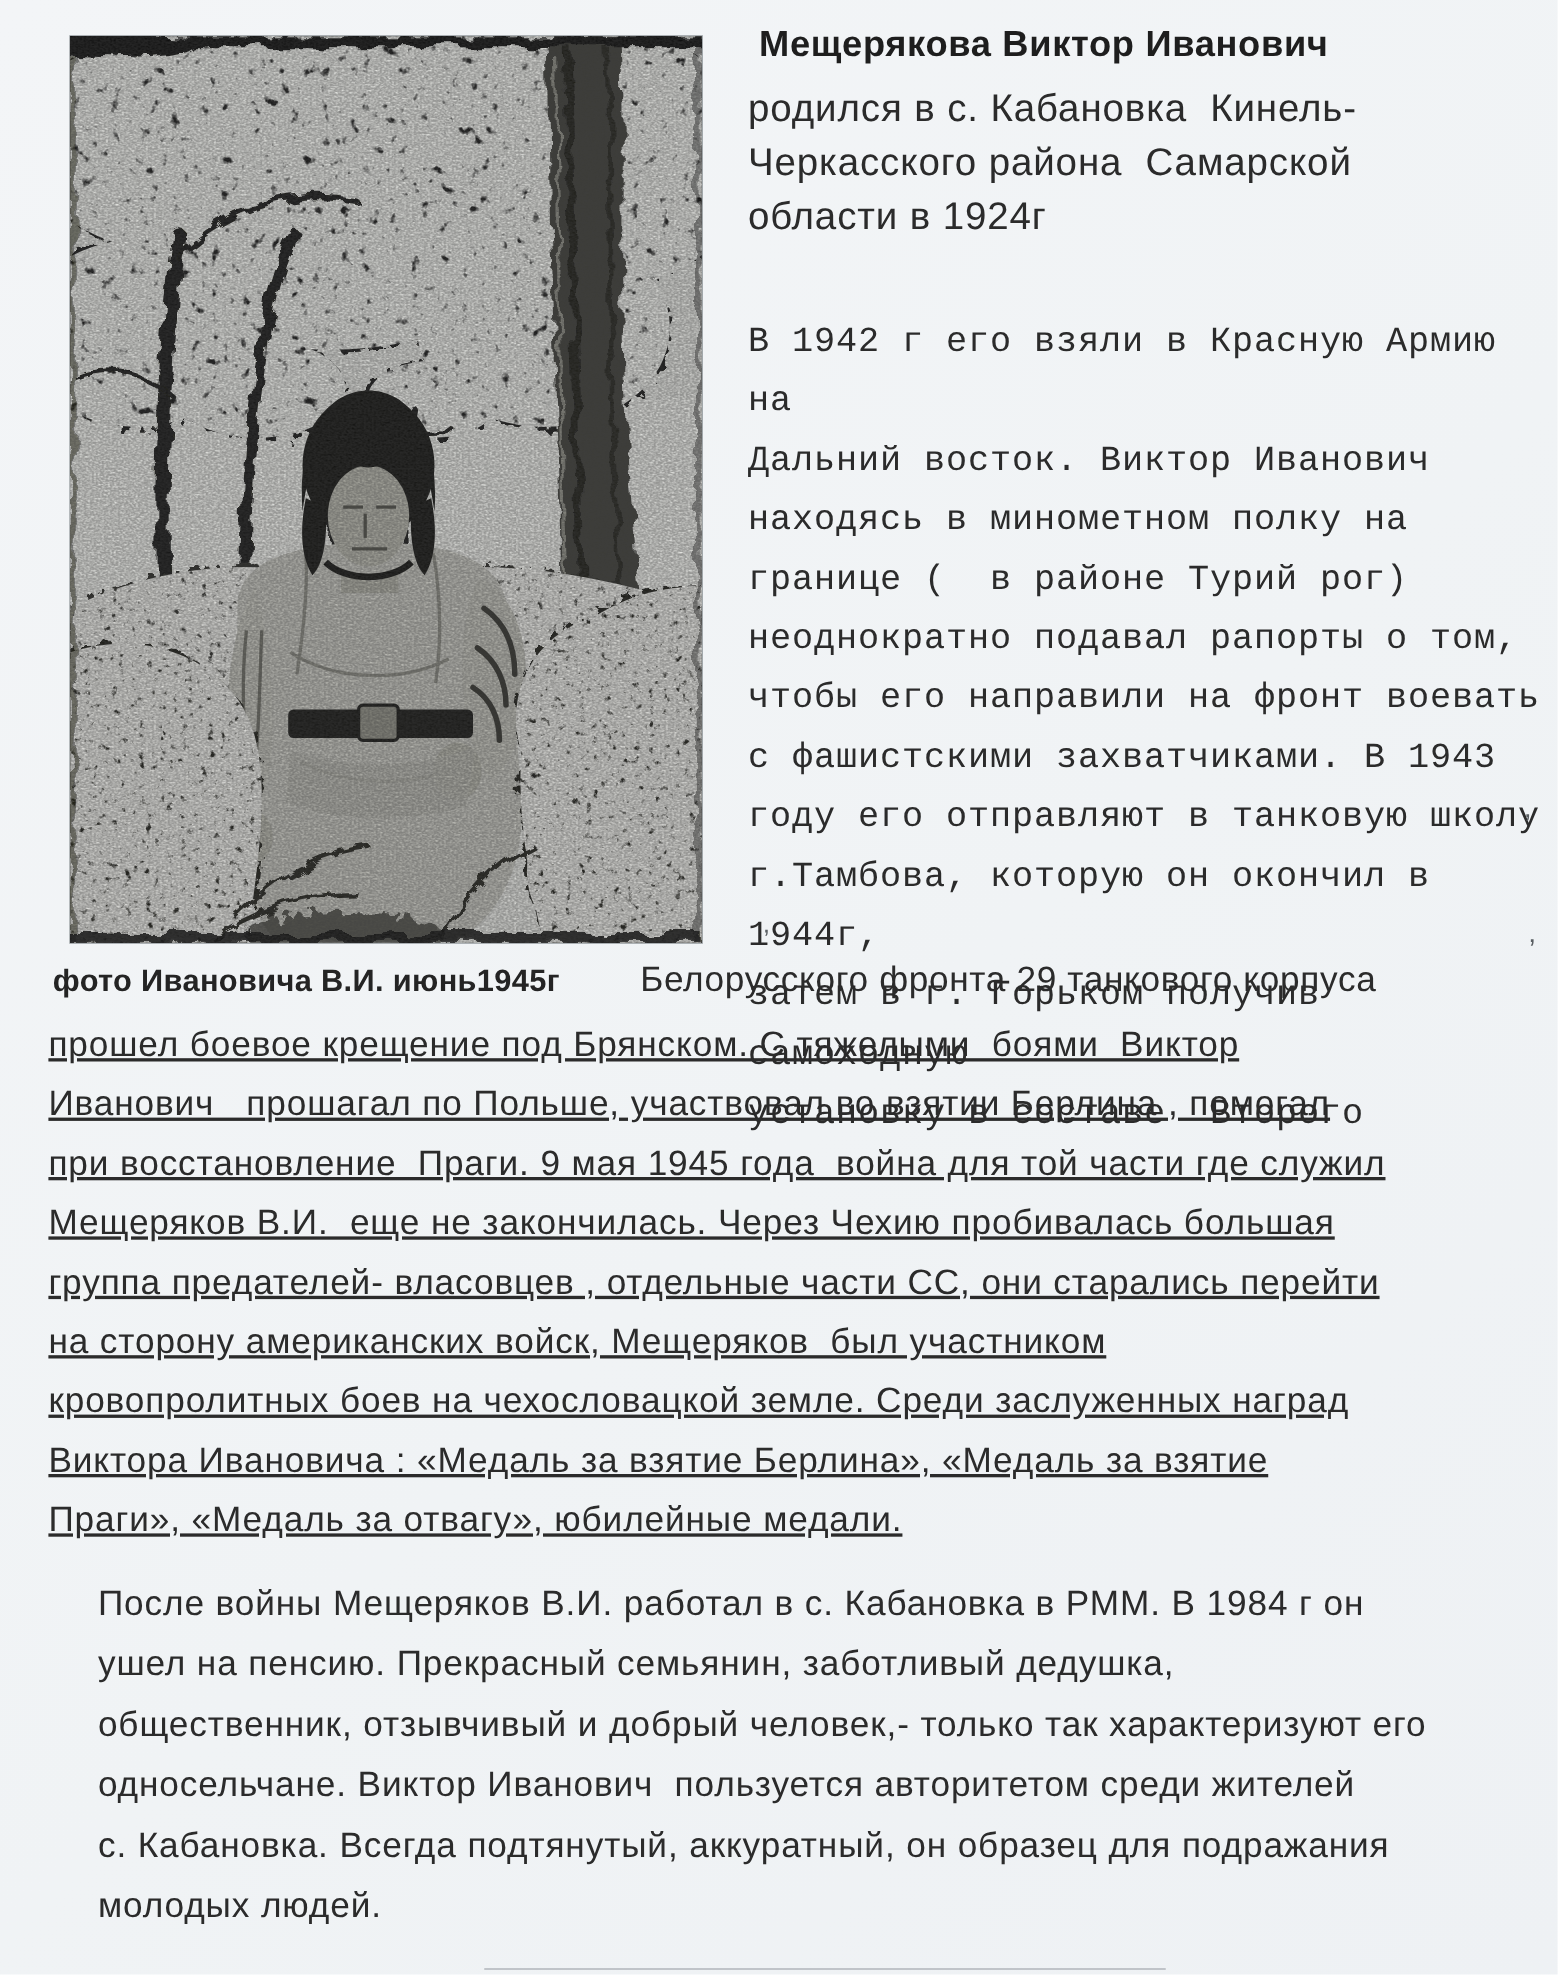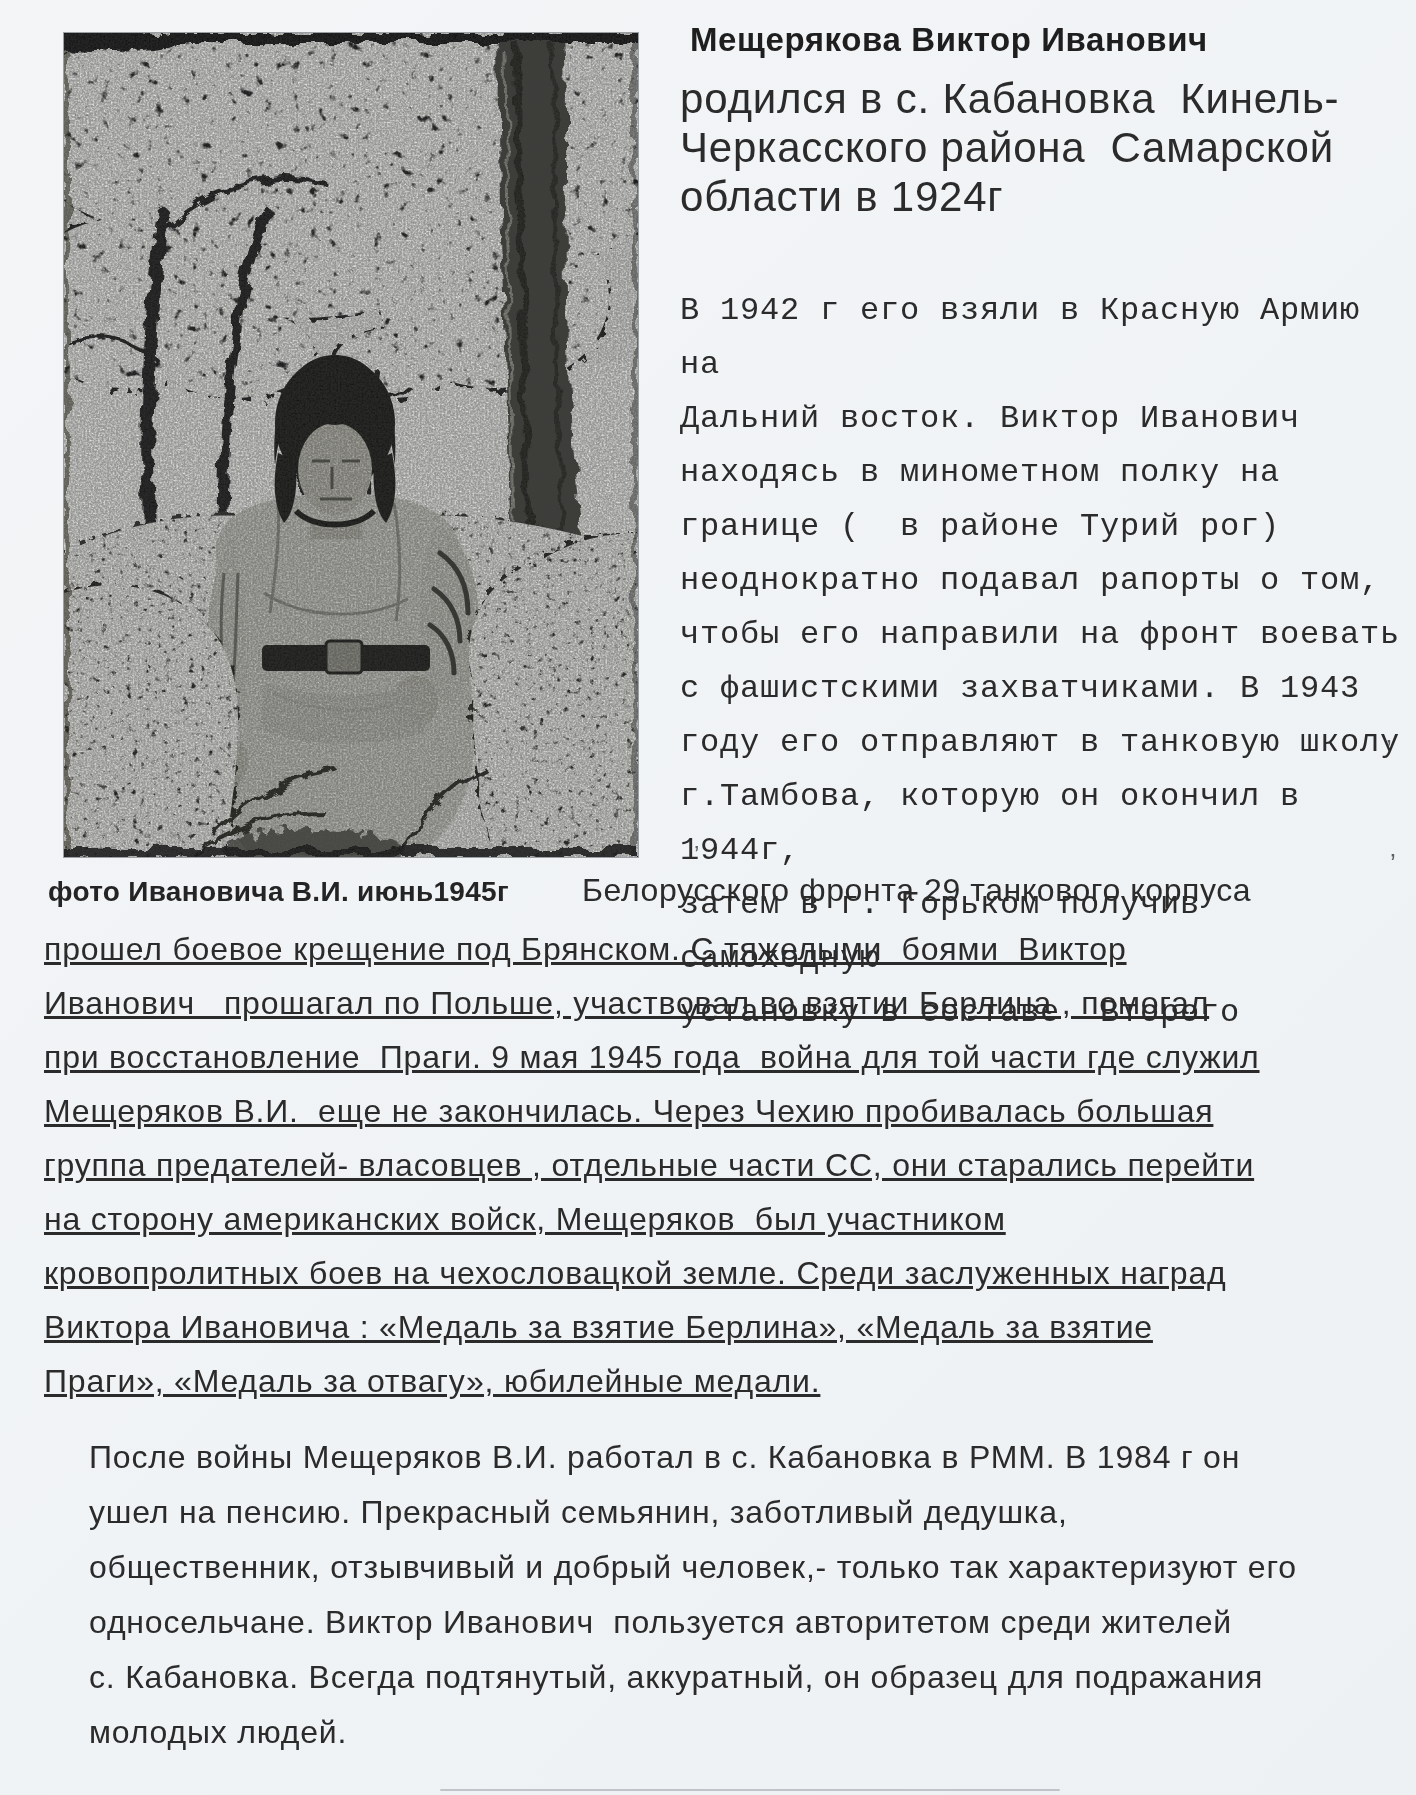--- a/index.html
+++ b/index.html
@@ -11,21 +11,21 @@
   }
   .abs{position:absolute;}
   .pre{white-space:pre-wrap;}
   .doc-title{
     left:690px;top:18px;
     font-size:33px;font-weight:bold;letter-spacing:0.6px;color:#1e1e1e;
     line-height:44px;
   }
   .intro{
     left:680px;top:74px;width:730px;
-    font-size:42px;line-height:49px;letter-spacing:0.8px;
+    font-size:35px;line-height:49px;letter-spacing:0.8px;
   }
   .service{
     left:680px;top:284px;width:736px;
     font-size:32px;line-height:54px;letter-spacing:0.8px;font-family:Liberation Mono, monospace;
   }
   .caption-line{
     left:48px;top:870px;width:1360px;
     font-size:32px;line-height:40px;letter-spacing:0.6px;
     white-space:nowrap;
   }

